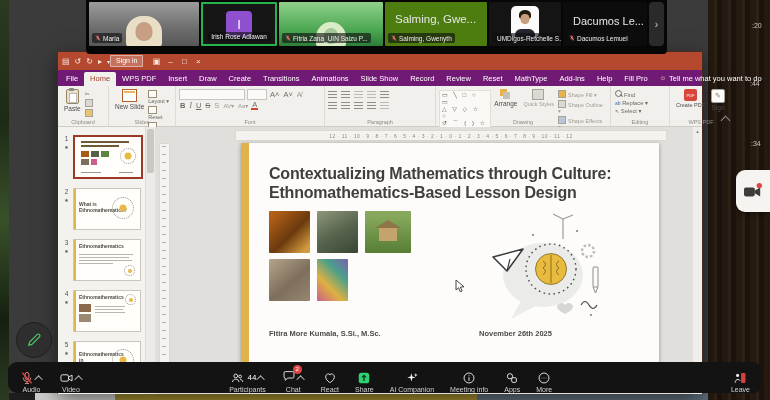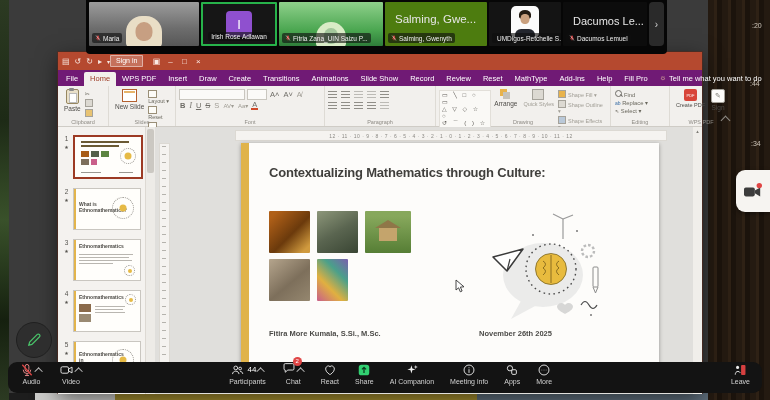--- a/index.html
+++ b/index.html
@@ -121,21 +121,21 @@
   .vruler{position:absolute;left:4px;top:16px;bottom:6px;width:9px;background:#f5f3f0;
     border:1px solid #dcd9d3;background-image:repeating-linear-gradient(180deg,#b5b3ad 0 1px,transparent 1px 8px);
     background-size:4px 100%;background-repeat:no-repeat;background-position:2px 2px;}
   .canvas-scroll{width:9px;background:#f0eeea;display:flex;flex-direction:column;align-items:center;
     justify-content:space-between;padding:1px 0;box-sizing:border-box;color:#7c7a74;font-size:5px;}
 
   
   .slide{position:absolute;left:86px;top:16px;width:418px;height:220px;background:#fdfcfa;
     box-shadow:0 1px 4px rgba(0,0,0,.35);}
   .sbar{position:absolute;left:0;top:0;width:8px;height:100%;background:#e0b34a;}
-  .s-title{position:absolute;left:28px;top:22px;font-size:13px;font-weight:bold;color:#403f3c;
+  .s-title{position:absolute;left:28px;top:22px;font-size:16px;font-weight:bold;color:#403f3c;
     line-height:1.18;letter-spacing:-.2px;}
   .simg{position:absolute;border-radius:1px;}
   .i1{left:28px;top:68px;width:41px;height:42px;background:linear-gradient(135deg,#b06018 10%,#6b3a0c 55%,#d09a3e 90%);}
   .i2{left:76px;top:68px;width:41px;height:42px;background:linear-gradient(150deg,#8d977a,#5a6550 50%,#394533);}
   .i3{left:124px;top:68px;width:46px;height:42px;background:linear-gradient(180deg,#87a85c 12%,#567e35);}
   .hutroof{position:absolute;left:10px;top:9px;width:26px;height:8px;background:#8f7648;
     clip-path:polygon(50% 0,100% 100%,0 100%);}
   .hutbody{position:absolute;left:14px;top:17px;width:18px;height:13px;background:#c4a46c;}
   .i4{left:28px;top:116px;width:41px;height:42px;background:linear-gradient(140deg,#b5a58d,#7d6f5b 55%,#95876f);}
   .i5{left:76px;top:116px;width:31px;height:42px;background:linear-gradient(45deg,#c95f8a,#e0b040 35%,#4aa08a 68%,#7a5fae);}
@@ -143,21 +143,21 @@
   .s-date{position:absolute;left:238px;top:186px;font-size:7.5px;font-weight:bold;color:#4c4b48;}
   .cursor{position:absolute;left:214px;top:136px;}
 
   
   .annotate{left:16px;top:322px;width:34px;height:34px;border-radius:50%;background:#2e2e2e;
     border:1px solid #202020;display:flex;align-items:center;justify-content:center;z-index:9;}
 
   
   .toolbar{left:8px;top:362px;width:754px;height:31px;background:#131313;border-radius:9px;
     display:flex;align-items:center;z-index:10;padding:0 4px;box-sizing:border-box;}
-  .zt{display:flex;flex-direction:column;align-items:center;justify-content:flex-start;gap:1px;
+  .zt{display:flex;flex-direction:column;align-items:center;justify-content:flex-end;gap:1px;
     padding:0 8px;height:100%;}
   .zt-label{font-size:7px;color:#d2d2d2;white-space:nowrap;}
   .zt-iconrow{display:flex;align-items:center;gap:3px;height:15px;}
   .caret{width:5px;height:5px;border-left:1px solid #bdbdbd;border-top:1px solid #bdbdbd;
     transform:rotate(45deg) translateY(2px);}
   .pcount{font-size:8px;color:#fff;}
   .chatwrap{position:relative;}
   .badge{position:absolute;top:-4px;right:-6px;background:#e04545;color:#fff;border-radius:50%;
     width:9px;height:9px;font-size:6px;display:flex;align-items:center;justify-content:center;}
   .spacer1{flex:1;}
@@ -494,20 +494,21 @@
       </div>
 
       <div class="canvas">
         <div class="hruler">12 · 11 · 10 · 9 · 8 · 7 · 6 · 5 · 4 · 3 · 2 · 1 · 0 · 1 · 2 · 3 · 4 · 5 · 6 · 7 · 8 · 9 · 10 · 11 · 12</div>
         <div class="vruler"></div>
 
         <div class="slide">
           <div class="sbar"></div>
           <div class="s-title">
             <div>Contextualizing Mathematics through Culture:</div>
+            <div>Ethnomathematics-Based Lesson Design</div>
           </div>
           <div class="simg i1"></div>
           <div class="simg i2"></div>
           <div class="simg i3">
             <div class="hutroof"></div>
               <div class="hutbody"></div>
           </div>
           <div class="simg i4"></div>
           <div class="simg i5"></div>
 

